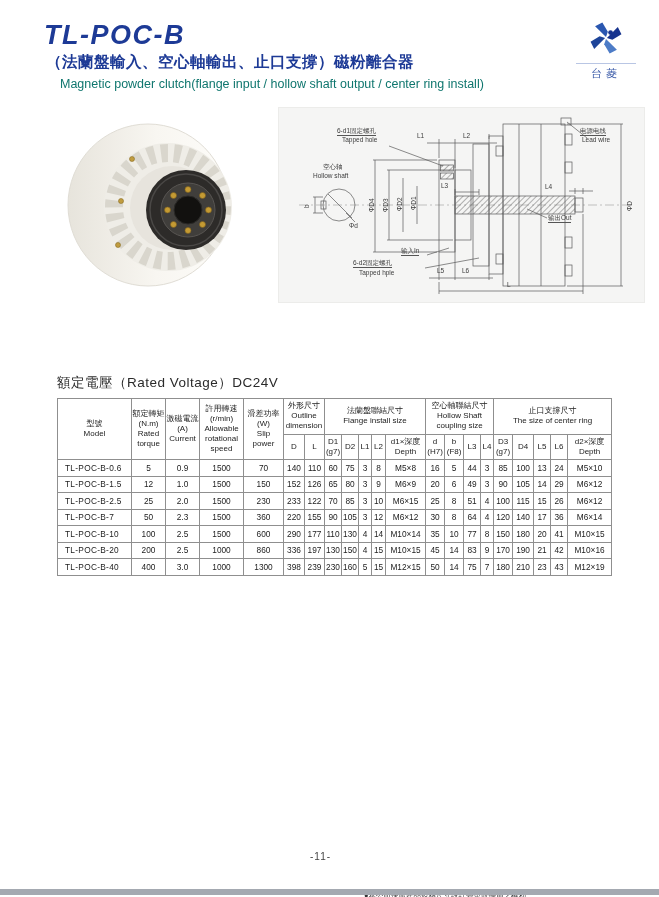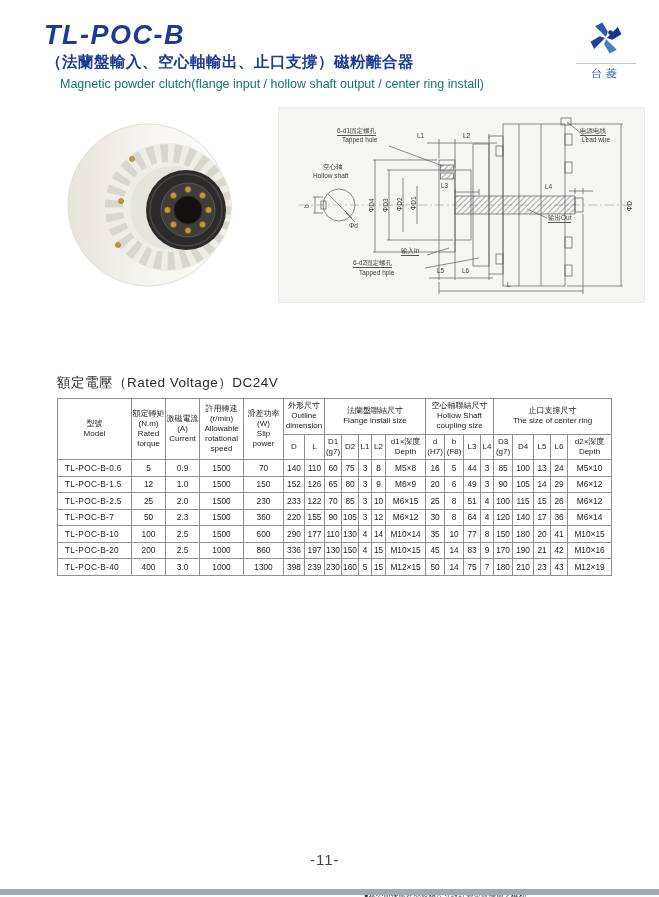--- a/index.html
+++ b/index.html
@@ -26,21 +26,21 @@
   
   .tbl-title{left:57px;top:374px;font-size:13.5px;color:#2a2a2a;letter-spacing:0.5px;}
   table{position:absolute;left:57px;top:398px;width:555px;border-collapse:collapse;
         table-layout:fixed;border:1.5px solid #6f6f6f;}
   th,td{border:1px solid #8f8f8f;}
   th{font-weight:normal;font-size:8px;line-height:1.28;padding:2px 0;
      white-space:pre-line;text-align:center;color:#222;vertical-align:middle;}
   td{font-size:8.3px;height:15.5px;text-align:center;color:#222;padding:0;overflow:hidden;}
   td.model{text-align:left;padding-left:7px;letter-spacing:0.3px;}
   
-  .page-num{left:310px;top:851px;font-size:15px;color:#444;letter-spacing:1px;}
+  .page-num{left:310px;top:851px;font-size:10px;color:#444;letter-spacing:1px;}
   .note{left:364px;top:844px;margin-top:47px;}
   .note-zh{font-size:7.5px;color:#333;}
   .note-en{font-size:6.3px;color:#555;margin-top:1px;padding-left:9px;white-space:nowrap;}
   .bottom-bar{left:0;right:0;bottom:2px;height:6px;background:#a4a9b1;}
 </style>
 </head>
 <body>
 
 <div>
 

